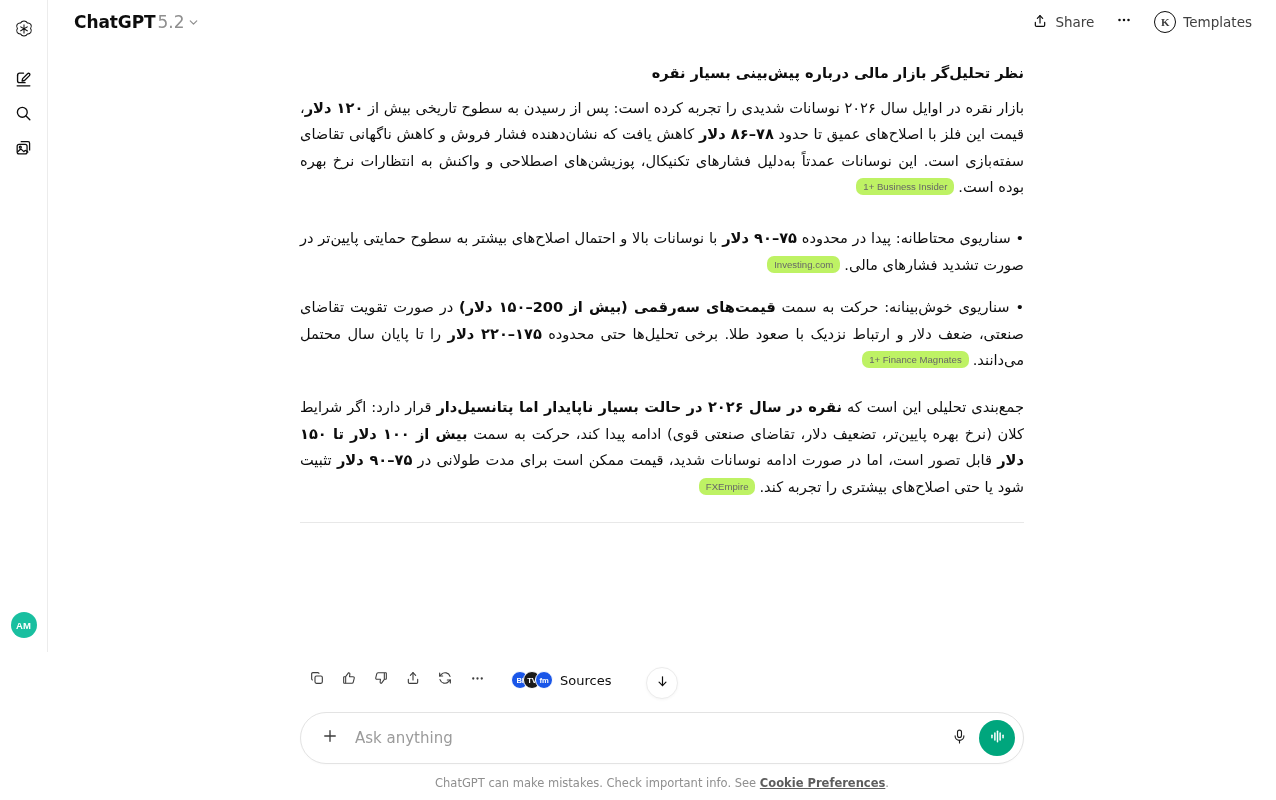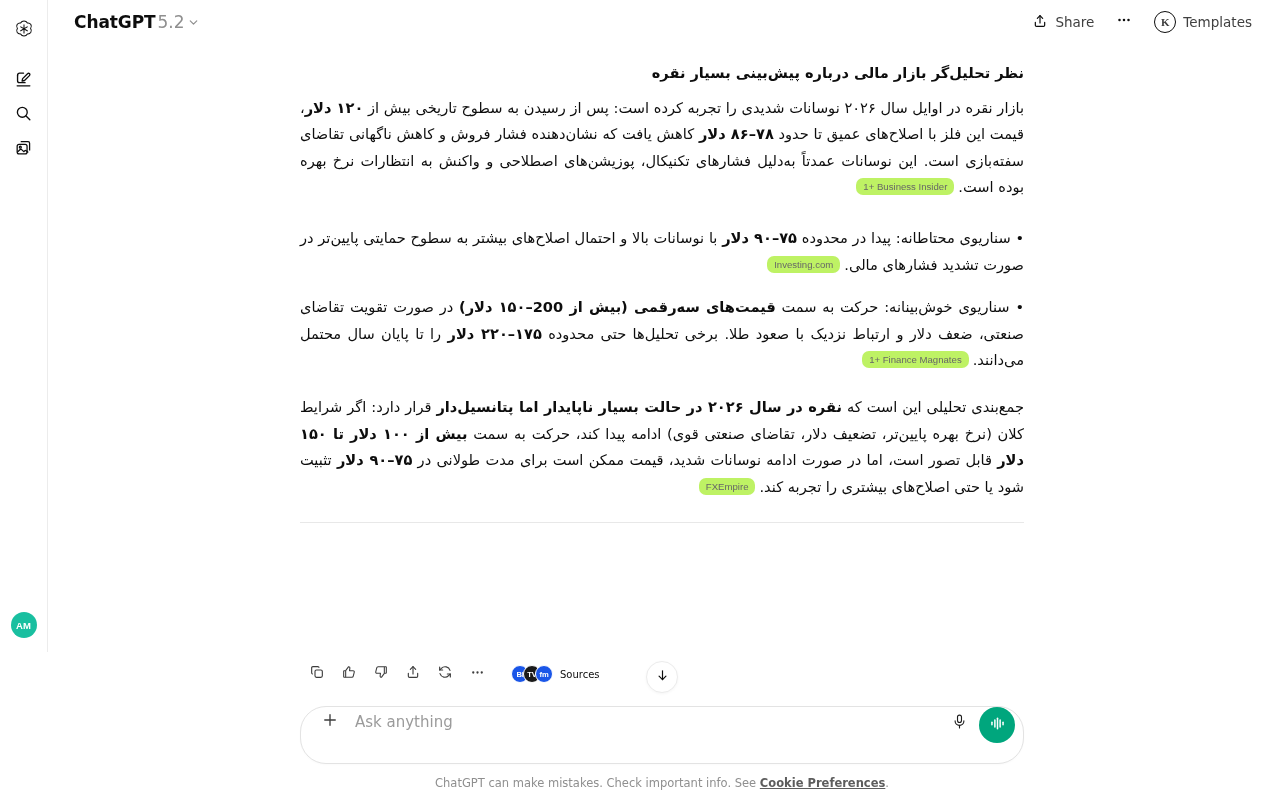--- a/index.html
+++ b/index.html
@@ -164,45 +164,45 @@
   .src-stack { display: flex; align-items: center; }
   .src-av {
     width: 18px; height: 18px; border-radius: 50%;
     display: flex; align-items: center; justify-content: center;
     font-size: 7.6px; font-weight: 700; color: #fff;
     border: 1.6px solid #fff;
     font-family: "Liberation Sans", sans-serif;
     letter-spacing: -0.2px;
   }
   .src-av + .src-av { margin-left: -6px; }
-  .sources-label { font-size: 10px; color: #0d0d0d; font-weight: 400; }
+  .sources-label { font-size: 13px; color: #0d0d0d; font-weight: 400; }
 
   .scroll-down {
     position: absolute;
     left: 50%; transform: translateX(-50%);
     bottom: -1px;
     width: 32px; height: 32px; border-radius: 50%;
     background: #fff; border: 1px solid #ececec;
     display: flex; align-items: center; justify-content: center;
     cursor: pointer;
     box-shadow: 0 1px 3px rgba(0,0,0,.04);
   }
 
   
   .composer-wrap {
     flex: 0 0 auto;
     padding: 14px 0 0 0;
   }
   .composer {
     width: 724px; margin: 0 auto;
-    height: 58px;
+    height: 52px;
     border: 1px solid #e3e3e3;
     border-radius: 26px;
     background: #fff;
-    display: flex; 
+    display: flex; align-items: center;
     padding: 0 8px 0 14px;
     box-shadow: 0 1px 2px rgba(0,0,0,.02);
   }
   .plus-btn {
     width: 30px; height: 30px; border-radius: 50%;
     display: flex; align-items: center; justify-content: center;
     cursor: pointer; color: #3d3d3d; flex: 0 0 30px;
   }
   .ask-input {
     flex: 1 1 auto;

